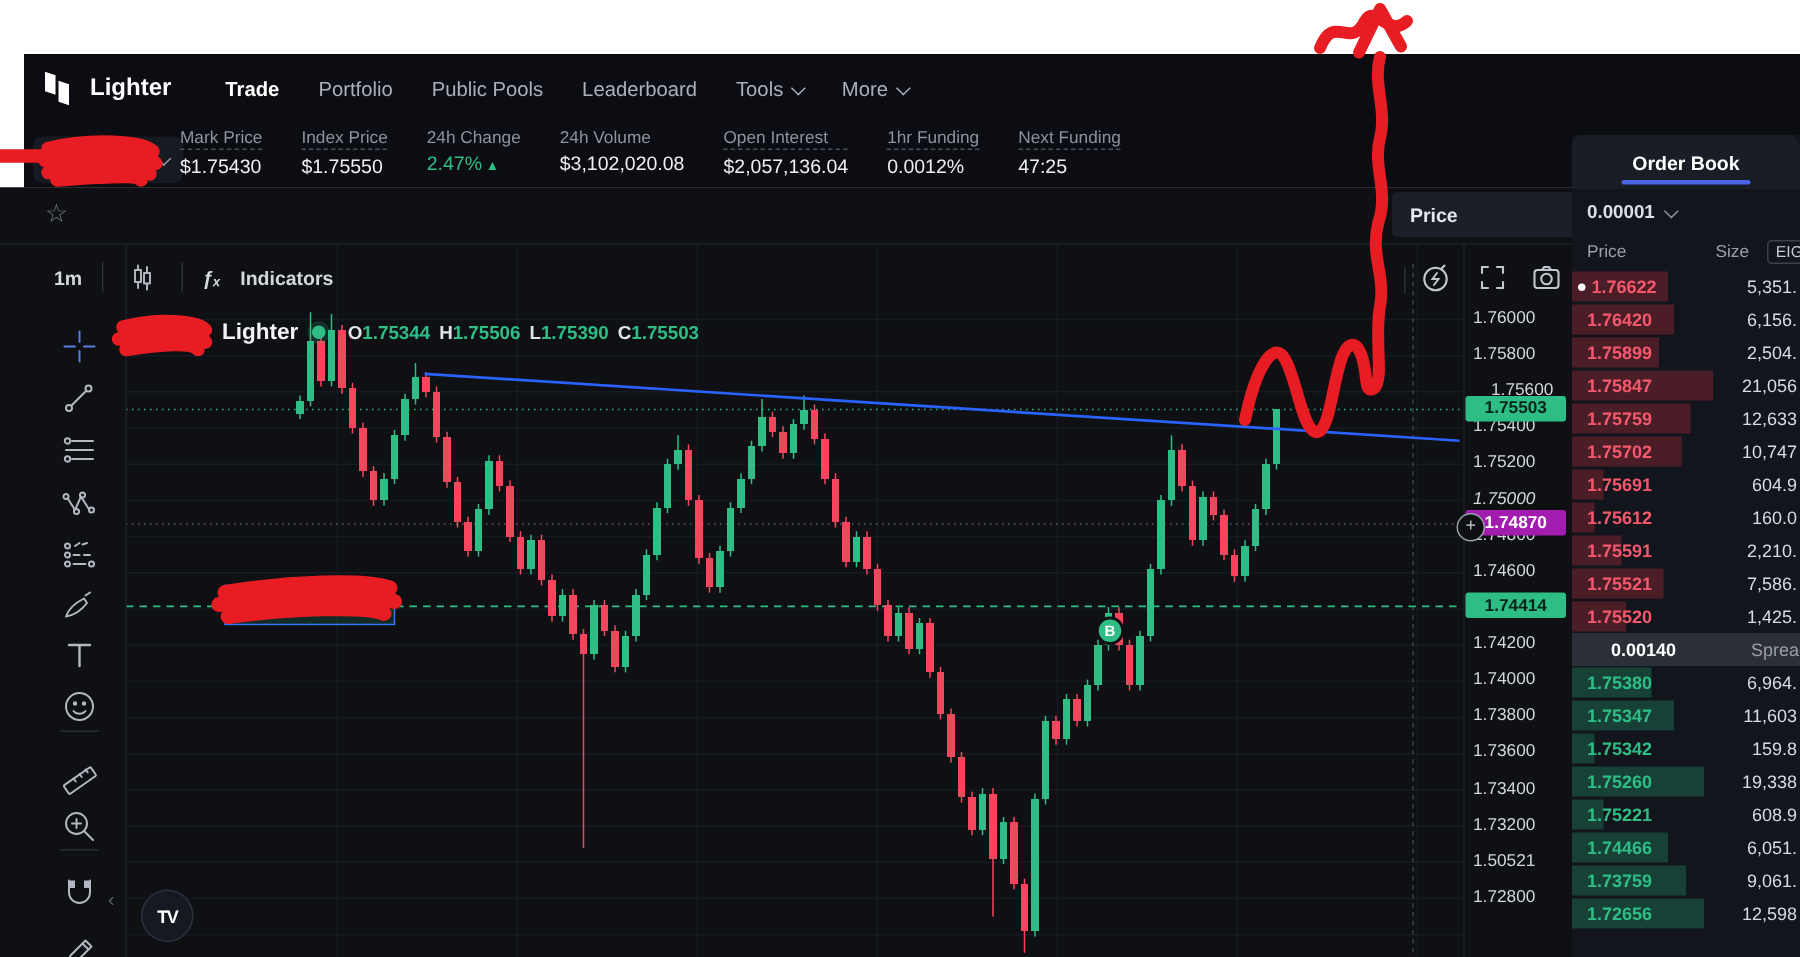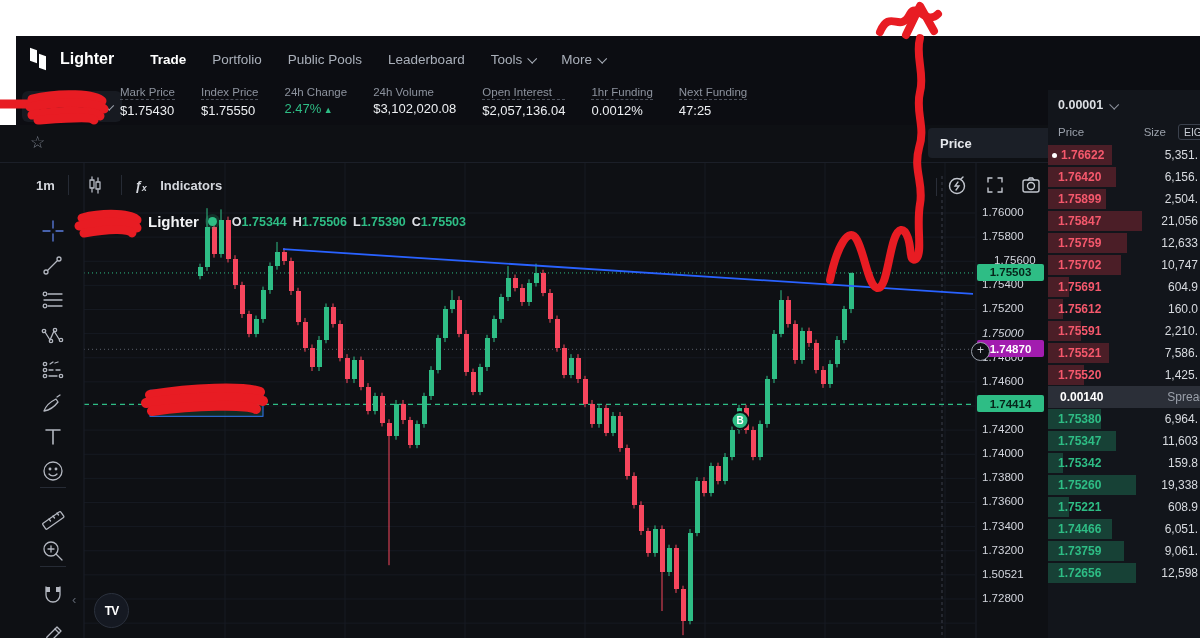--- a/index.html
+++ b/index.html
@@ -75,21 +75,21 @@
   .obRow{height:22px;position:relative;display:flex;align-items:center;font-size:12px;cursor:pointer}
   .obRow .depth{position:absolute;left:0;top:1px;bottom:1px}
   .obRow.ask .depth{background:rgba(210,53,70,.30)}
   .obRow.bid .depth{background:rgba(34,160,112,.32)}
   .obRow .p{position:relative;margin-left:10px;font-weight:600}
   .obRow.ask .p{color:#f5586c}
   .obRow.bid .p{color:#2ebd85}
   .obRow .s{position:absolute;right:2px;color:#d8dbe0}
   .obRow .dot{position:relative;width:5px;height:5px;border-radius:50%;background:#fff;margin-left:4px;margin-right:-6px}
   #obSpread{height:22px;background:#2b2f38;display:flex;align-items:center;position:relative;font-size:12px}
-  #obSpread .v{margin-left:12px;color:#fff;font-weight:700}
+  #obSpread .v{margin-left:26px;color:#fff;font-weight:700}
   #obSpread .l{position:absolute;right:-6px;color:#9aa0aa}
   svg.layer{position:absolute;pointer-events:none}
   #chartSvg{left:0;top:160px;z-index:1;pointer-events:auto}
   #scribbles{left:0;top:0;z-index:10}
 </style>
 </head>
 <body>
 
 <div id="appTop" class="abs">
   <div id="navRow" class="abs">
@@ -562,20 +562,24 @@
   <svg width="22" height="22" viewBox="0 0 22 22">
       <rect x="3" y="6" width="16" height="12" rx="2"></rect>
       <circle cx="11" cy="12" r="3.5"></circle>
       <path d="M8 6l1.5-2h3L14 6"></path>
     </svg>
 </span>
 
 <div id="tvLogo" class="abs">TV</div>
 
 <div id="orderBook" class="abs">
+  <div id="obTab">
+    <span>Order Book</span>
+    <span class="ul"></span>
+  </div>
   <div id="obTick">
     <span>0.00001</span>
     <span class="chev"></span>
   </div>
   <div id="obCols">
     <span>Price</span>
     <span class="sz">Size</span>
     <span class="badge">EIG</span>
   </div>
   <div id="obRows">

